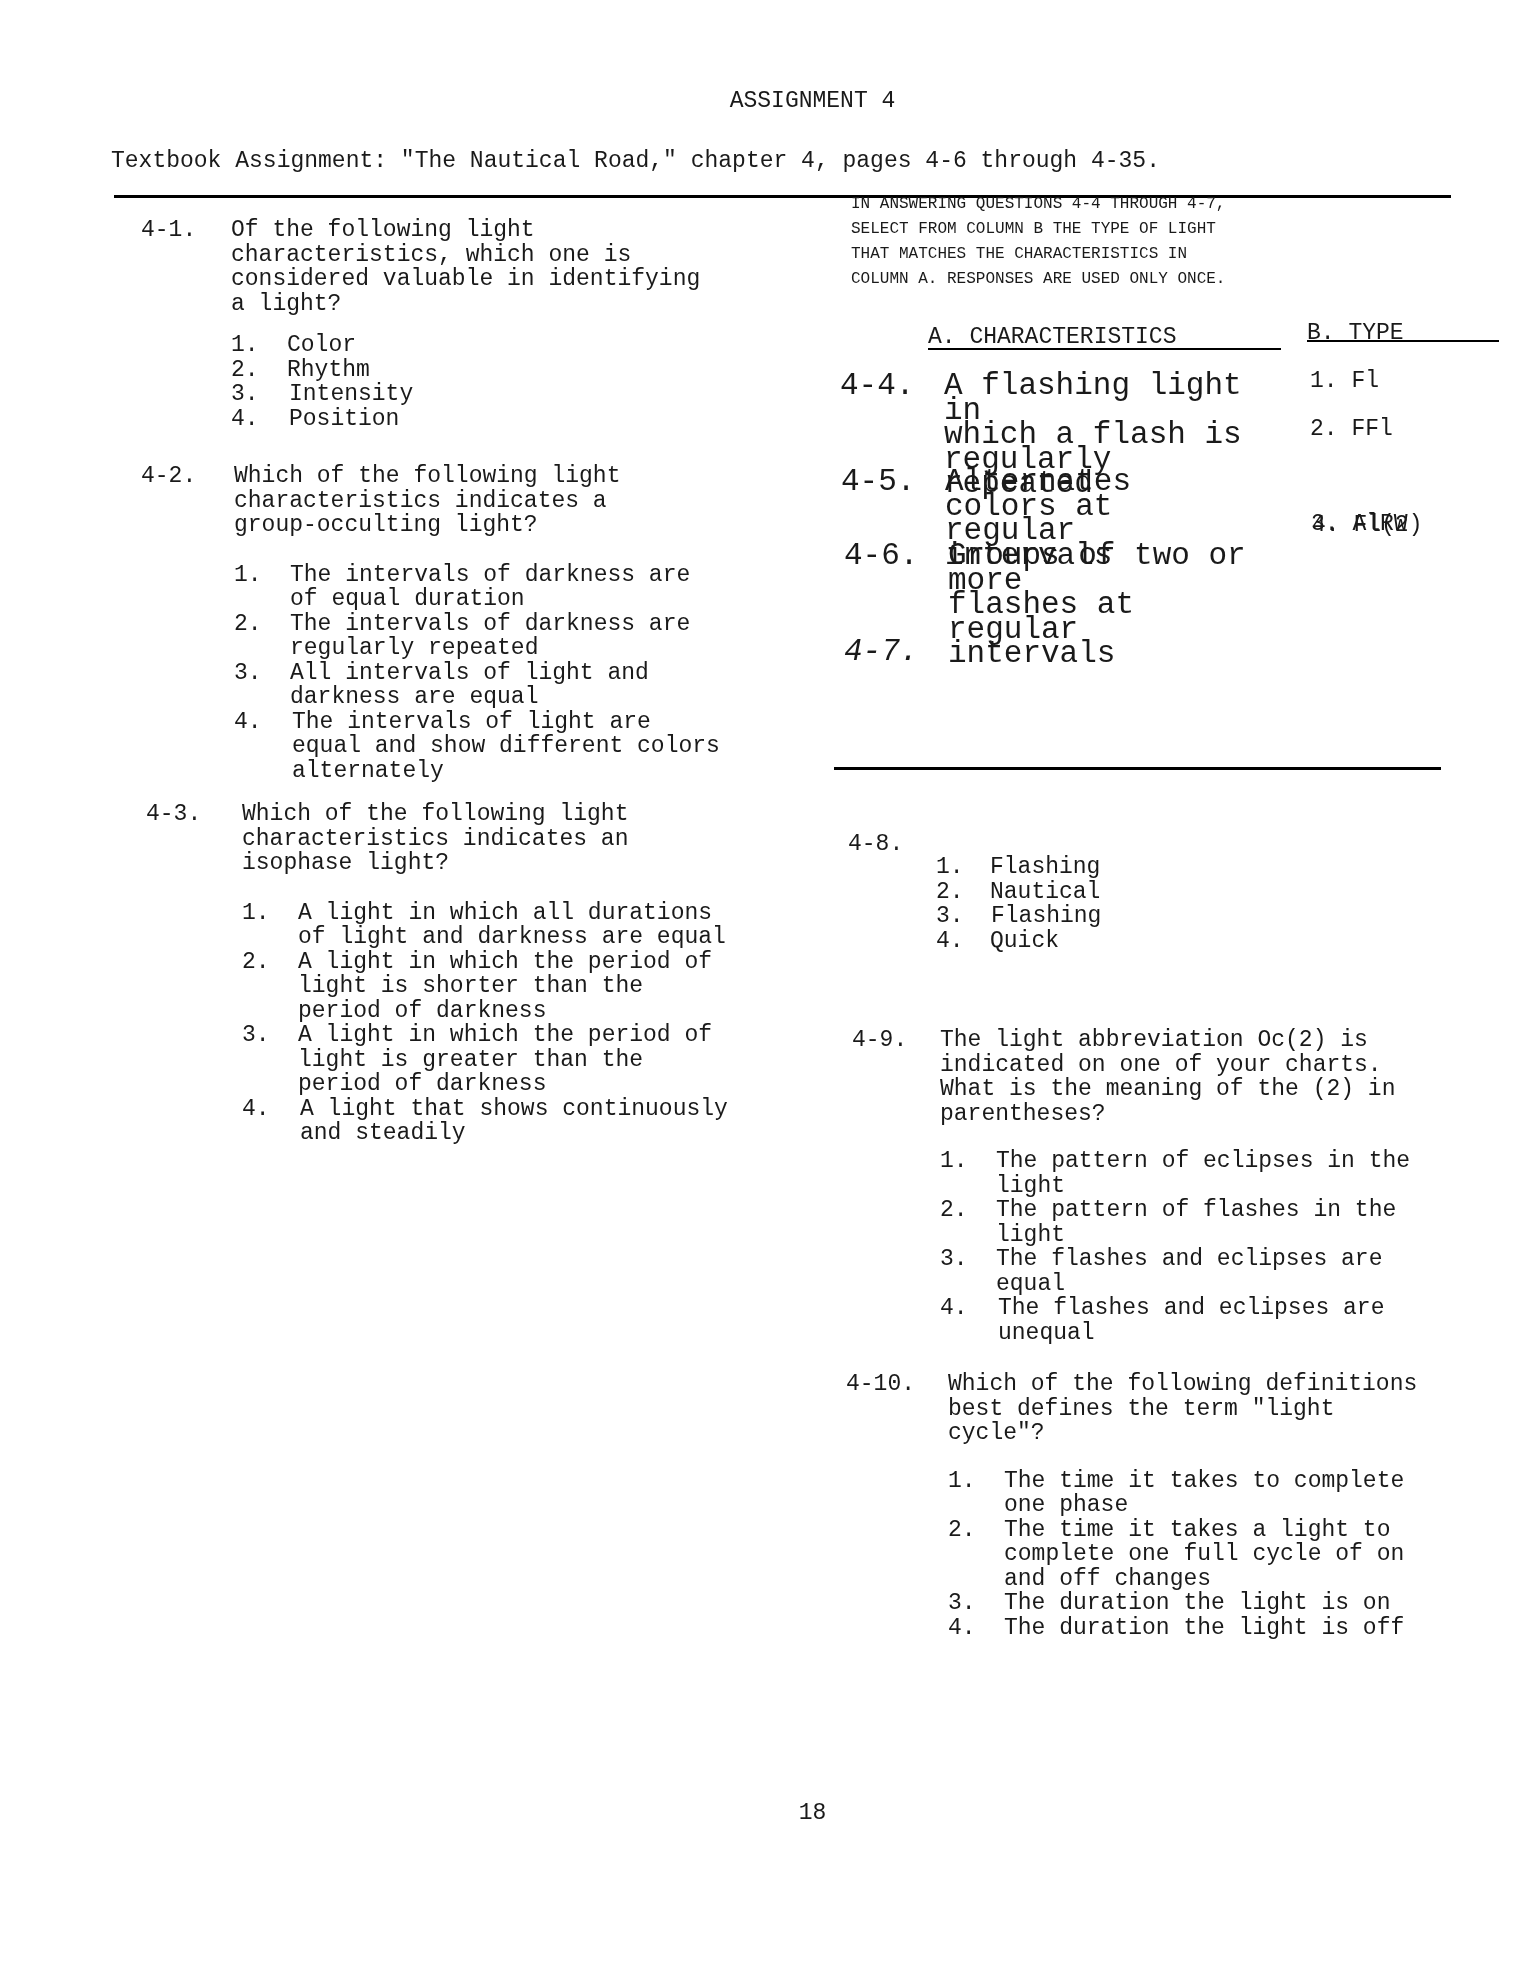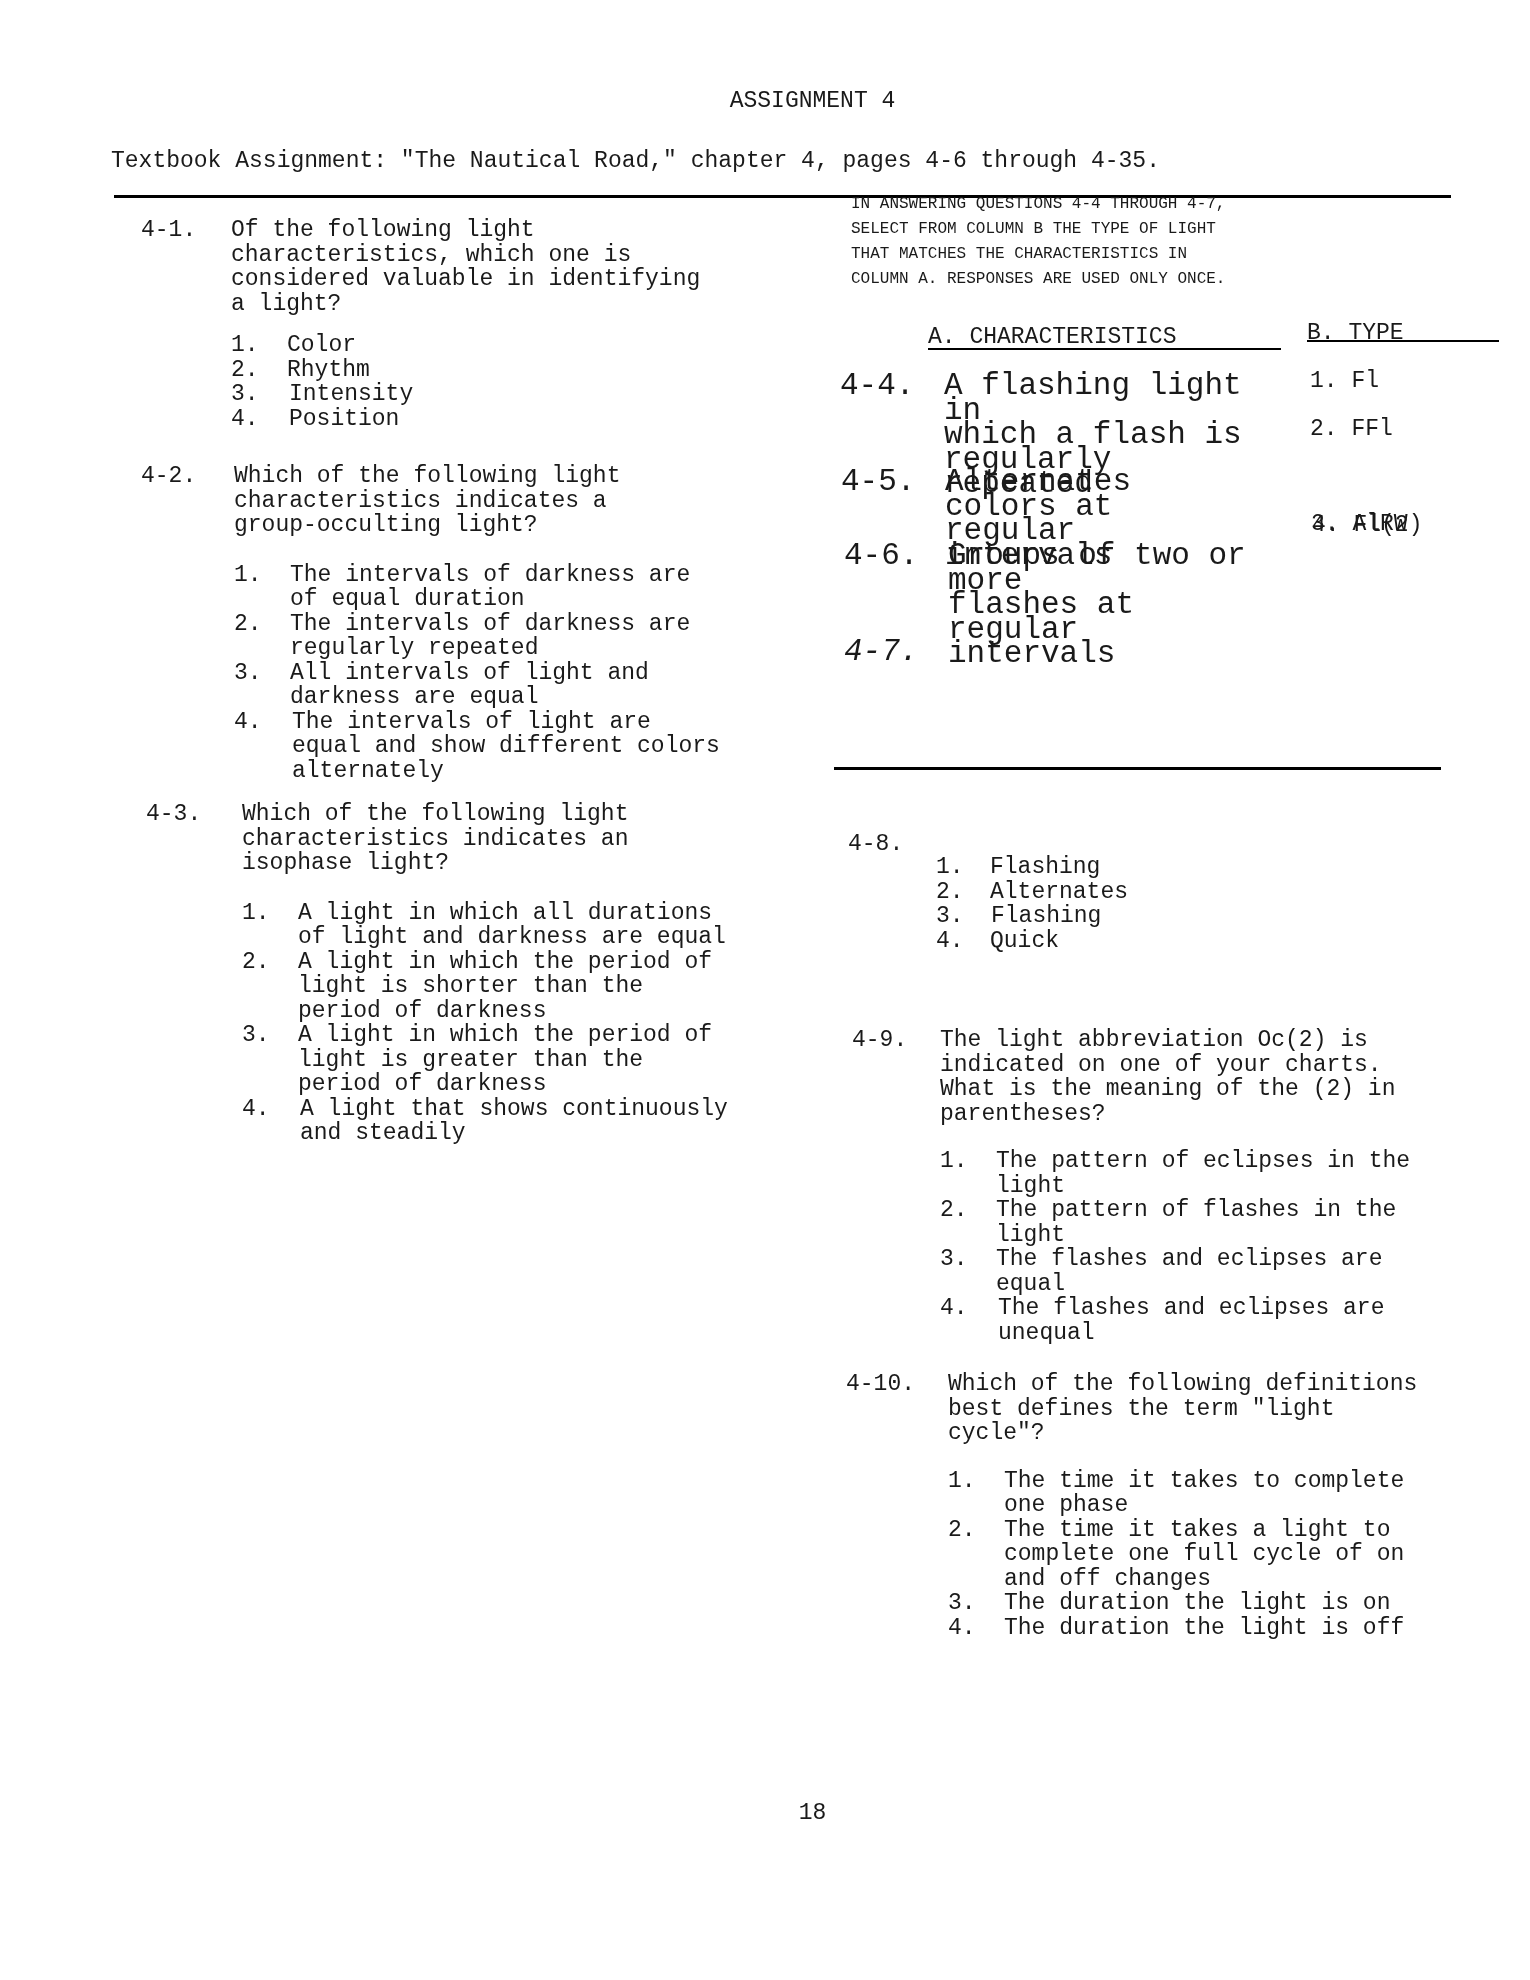--- a/index.html
+++ b/index.html
@@ -127,21 +127,21 @@
 <div class="abs typeitem" style="top:464px; left:1311px;margin-top:47px;"><span>3.</span> <span>AlRW</span></div>
 <div class="abs typeitem" style="top:512px; left:1312px;"><span>4.</span> <span>Fl(2)</span></div>
 
 <div class="abs rule-right"></div>
 
 <div class="abs q" style="top:832px; left:848px; width:680px;">
   <span class="num">4-8.</span>
   <div style="margin-left:88px;">
     <div class="opts" style="margin-top:23px;">
       <div class="opt"><span class="on">1.</span><span class="ot" style="padding-left:54px;">Flashing</span></div>
-      <div class="opt"><span class="on">2.</span><span class="ot" style="padding-left:54px;">Alternates</span></div>
+      <div class="opt"><span class="on">2.</span><span class="ot" style="padding-left:54px;">Nautical</span></div>
       <div class="opt"><span class="on">3.</span><span class="ot" style="padding-left:55px;">Flashing</span></div>
       <div class="opt"><span class="on">4.</span><span class="ot" style="padding-left:54px;">Quick</span></div>
     </div>
   </div>
 </div>
 
 <div class="abs q" style="top:1028px; left:852px; width:680px;">
   <span class="num">4-9.</span>
   <div style="margin-left:88px;">
     <div class="stem">The light abbreviation Oc(2) is

